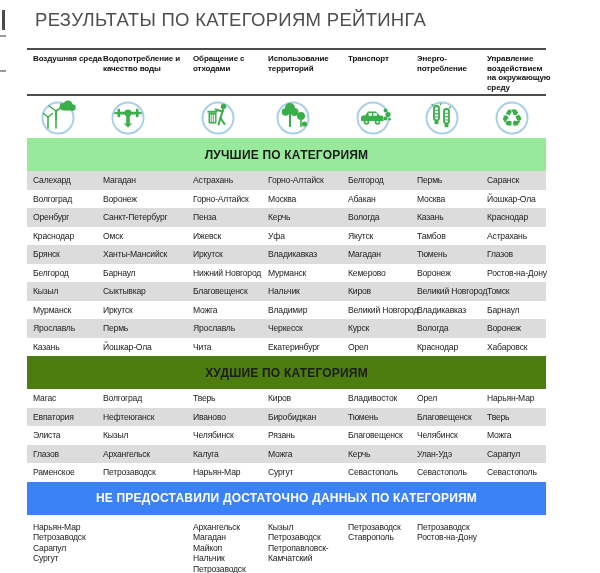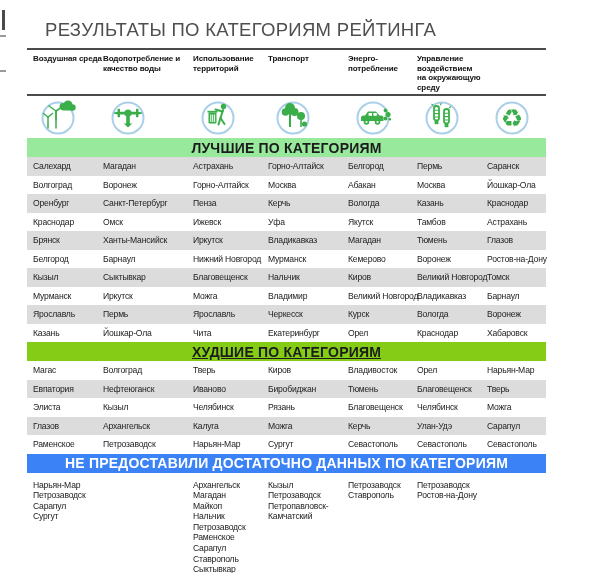--- a/index.html
+++ b/index.html
@@ -1,30 +1,30 @@
 <!DOCTYPE html>
 <html><head>
 <meta charset="utf-8">
 <style>
   html,body{margin:0;padding:0;}
   body{width:600px;height:573px;background:#fff;font-family:"Liberation Sans",sans-serif;position:relative;overflow:hidden;color:#1a1a1a;}
   .artifact-bar{position:absolute;left:2px;top:10px;width:3px;height:20px;background:#4a4a4a;}
   .artifact-dash{position:absolute;left:0;width:6px;height:2px;background:#9a9a9a;}
-  .title{position:absolute;left:29px;top:3px;margin:16px;font-size:18.5px;font-weight:400;letter-spacing:0.3px;color:#4e4e50;white-space:nowrap;text-align:center;}
+  .title{position:absolute;left:29px;top:3px;margin:6px;font-size:18.5px;font-weight:400;letter-spacing:0.3px;color:#4e4e50;white-space:nowrap;text-align:center;}
   .table{position:absolute;left:27px;top:48px;width:519px;}
   .rule{height:2px;background:#4b4b4d;}
   .grid7{display:grid;grid-template-columns:70px 90px 75px 80px 69px 70px 58px;padding-left:6px;}
   .header{padding-top:4px;padding-bottom:2px;}
   .hcell{font-size:8px;font-weight:700;line-height:9.5px;letter-spacing:-0.1px;color:#111;}
   .hcell.wide{width:66px;}
   .icons{height:42px;align-items:center;}
   .icell{justify-self:start;margin-left:6px;line-height:0;}
-  .banner{height:19px;display:flex;align-items:center;justify-content:center;font-size:14px;font-weight:700;letter-spacing:0.2px;color:#1c1c1c;}
+  .banner{height:33px;display:flex;align-items:center;justify-content:center;font-size:12px;font-weight:700;letter-spacing:0.2px;color:#1c1c1c;}
   .banner.best{background:#98e99c;}
-  .banner.worst{background:#84cc16;text-decoration:underline;}
+  .banner.worst{background:#4d7c0f;}
   .banner.nodata{background:#3b82f6;color:#fff;}
   .row{height:18.5px;align-items:center;font-size:8.6px;letter-spacing:-0.2px;color:#222;}
   .row.alt{background:#dcdcdc;}
   .cell{white-space:nowrap;overflow:visible;}
   .nodata-grid{padding-top:7px;font-size:8.6px;line-height:10.6px;letter-spacing:-0.2px;color:#222;align-items:start;}
   .ncol{padding-right:8px;}
   .recycle-glyph{font-family:"DejaVu Sans",sans-serif;}
 </style>
 </head>
 <body>
@@ -34,20 +34,21 @@
 <div class="artifact-dash" style="top:70px"></div>
 
 <h1 class="title">РЕЗУЛЬТАТЫ ПО КАТЕГОРИЯМ РЕЙТИНГА</h1>
 
 <div class="table">
   <div class="rule"></div>
 
   <div class="grid7 header">
     <div class="hcell">Воздушная среда</div>
     <div class="hcell">Водопотребление и качество воды</div>
+    <div class="hcell">Обращение с отходами</div>
     <div class="hcell">Использование территорий</div>
     <div class="hcell">Транспорт</div>
     <div class="hcell">Энерго-потребление</div>
     <div class="hcell wide">Управление воздействием на окружающую среду</div>
   </div>
 
   <div class="rule"></div>
 
   <div class="grid7 icons">
     <div class="icell">

